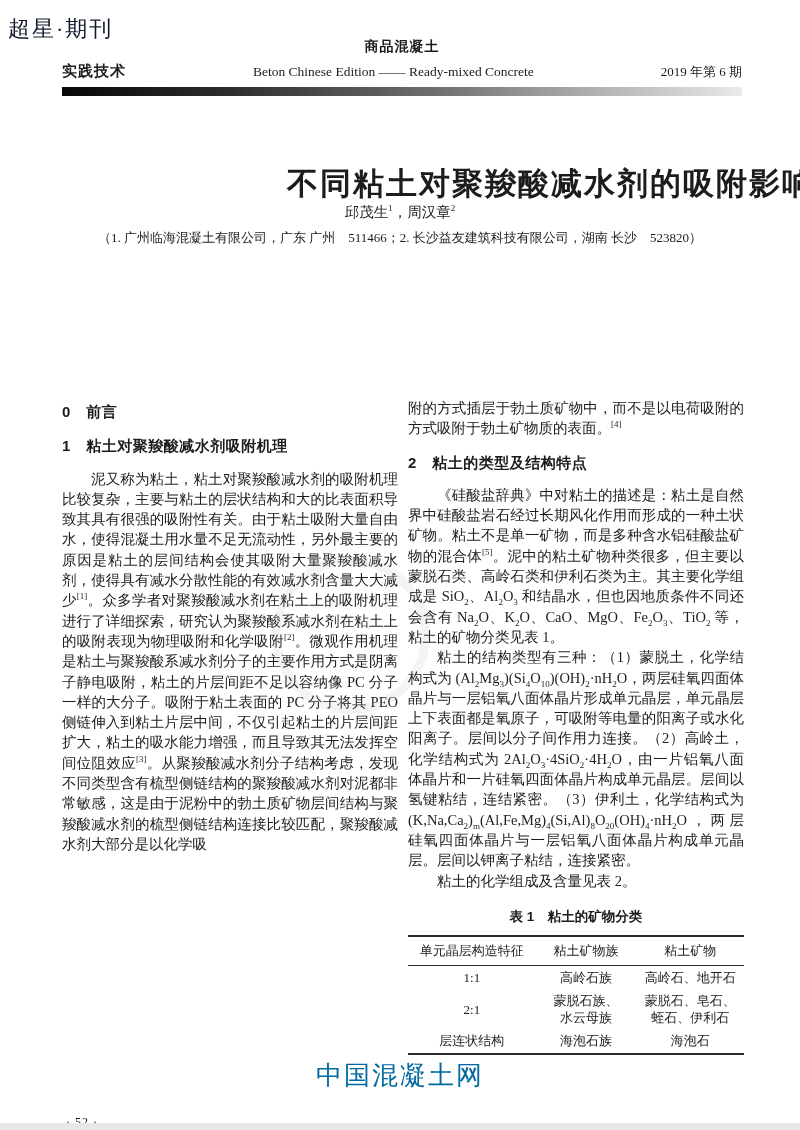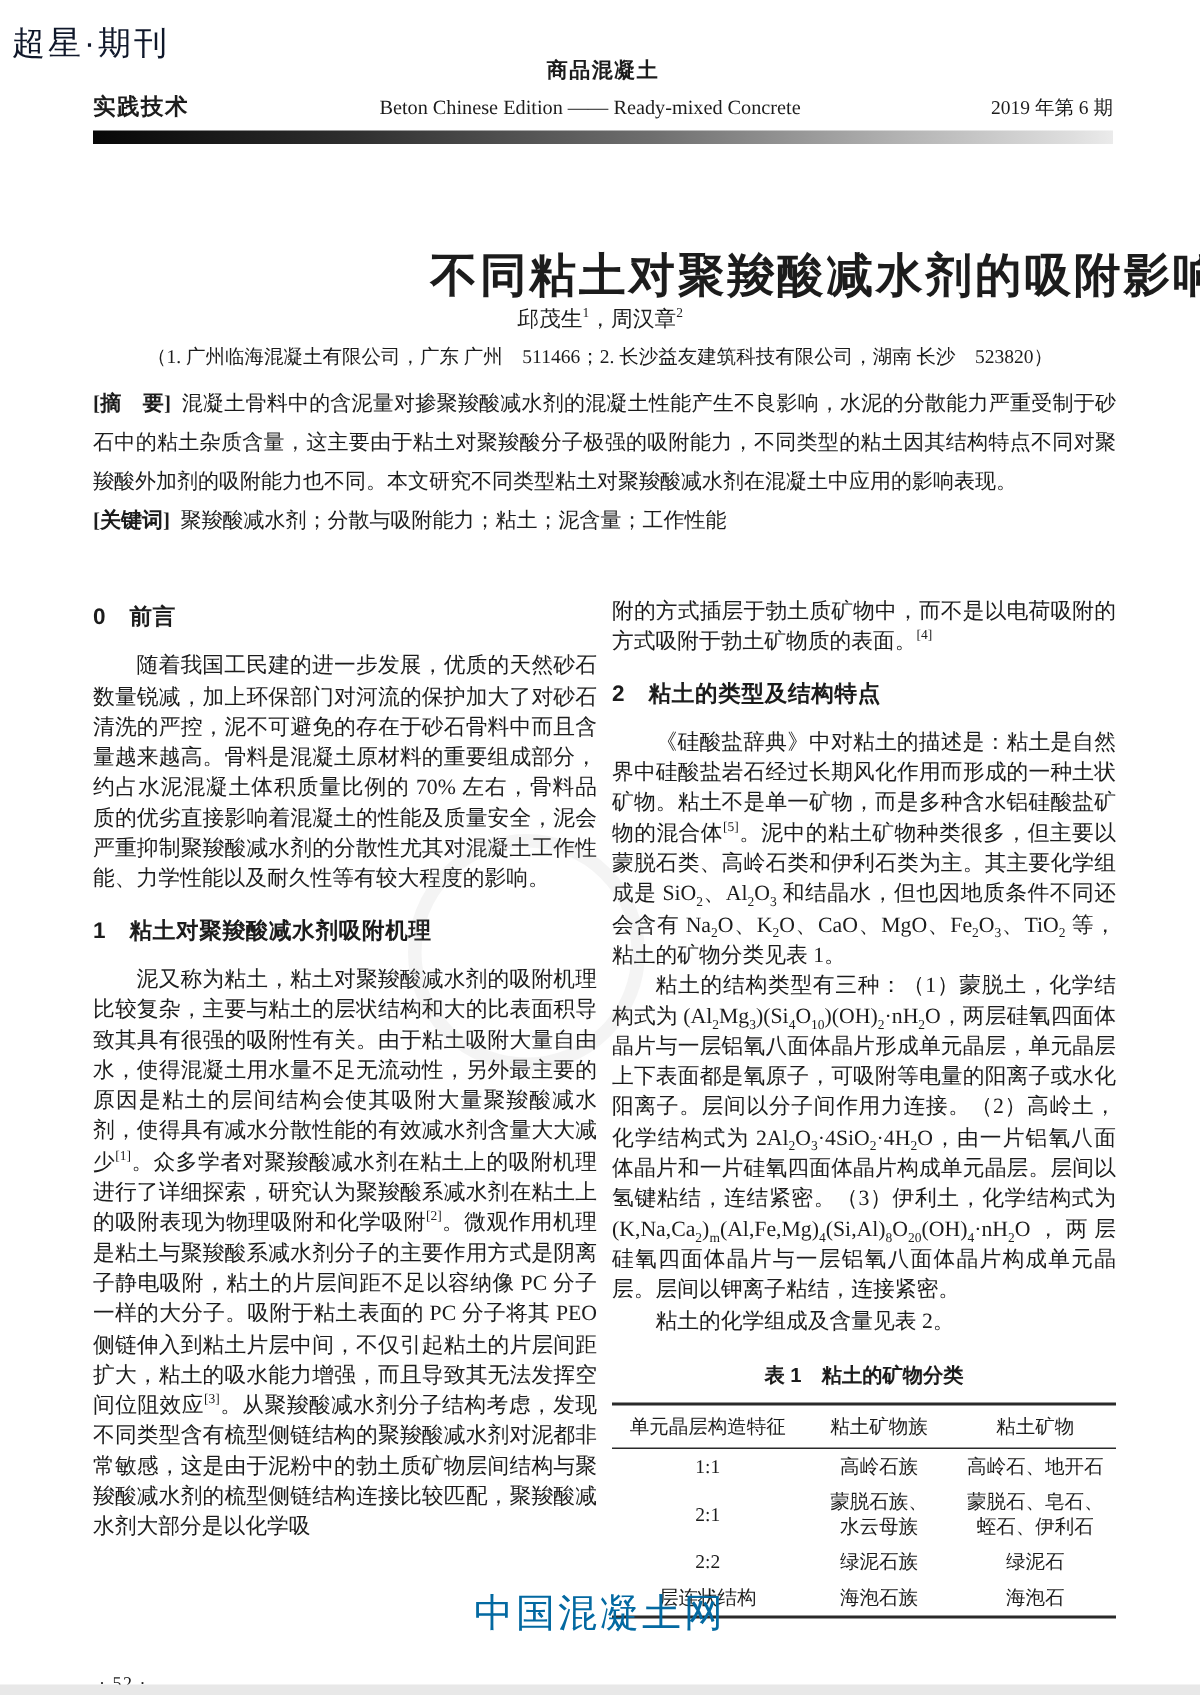--- a/index.html
+++ b/index.html
@@ -82,29 +82,24 @@
       <span class="journal-en">Beton Chinese Edition —— Ready-mixed Concrete</span>
       <span class="issue">2019 年第 6 期</span>
     </div>
     <div class="grad-bar"></div>
   </div>
 
   <h1 class="title">不同粘土对聚羧酸减水剂的吸附影响</h1>
   <div class="authors">邱茂生<sup>1</sup>，周汉章<sup>2</sup></div>
   <div class="affil">（1. 广州临海混凝土有限公司，广东 广州　511466；2. 长沙益友建筑科技有限公司，湖南 长沙　523820）</div>
 
-  <div class="abstract">
-    <p><span class="lbl">[摘　要]</span><span>混凝土骨料中的含泥量对掺聚羧酸减水剂的混凝土性能产生不良影响，水泥的分散能力严重受制于砂石中的粘土杂质含量，这主要由于粘土对聚羧酸分子极强的吸附能力，不同类型的粘土因其结构特点不同对聚羧酸外加剂的吸附能力也不同。本文研究不同类型粘土对聚羧酸减水剂在混凝土中应用的影响表现。</span></p>
-    <p><span class="lbl">[关键词]</span><span>聚羧酸减水剂；分散与吸附能力；粘土；泥含量；工作性能</span></p>
-  </div>
 
   <div class="columns">
     <div class="col">
       <h3 class="sect first">0　前言</h3>
-      <p class="ind">随着我国工民建的进一步发展，优质的天然砂石数量锐减，加上环保部门对河流的保护加大了对砂石清洗的严控，泥不可避免的存在于砂石骨料中而且含量越来越高。骨料是混凝土原材料的重要组成部分，约占水泥混凝土体积质量比例的 70% 左右，骨料品质的优劣直接影响着混凝土的性能及质量安全，泥会严重抑制聚羧酸减水剂的分散性尤其对混凝土工作性能、力学性能以及耐久性等有较大程度的影响。</p>
       <h3 class="sect">1　粘土对聚羧酸减水剂吸附机理</h3>
       <p class="ind">泥又称为粘土，粘土对聚羧酸减水剂的吸附机理比较复杂，主要与粘土的层状结构和大的比表面积导致其具有很强的吸附性有关。由于粘土吸附大量自由水，使得混凝土用水量不足无流动性，另外最主要的原因是粘土的层间结构会使其吸附大量聚羧酸减水剂，使得具有减水分散性能的有效减水剂含量大大减少<sup>[1]</sup>。众多学者对聚羧酸减水剂在粘土上的吸附机理进行了详细探索，研究认为聚羧酸系减水剂在粘土上的吸附表现为物理吸附和化学吸附<sup>[2]</sup>。微观作用机理是粘土与聚羧酸系减水剂分子的主要作用方式是阴离子静电吸附，粘土的片层间距不足以容纳像 PC 分子一样的大分子。吸附于粘土表面的 PC 分子将其 PEO 侧链伸入到粘土片层中间，不仅引起粘土的片层间距扩大，粘土的吸水能力增强，而且导致其无法发挥空间位阻效应<sup>[3]</sup>。从聚羧酸减水剂分子结构考虑，发现不同类型含有梳型侧链结构的聚羧酸减水剂对泥都非常敏感，这是由于泥粉中的勃土质矿物层间结构与聚羧酸减水剂的梳型侧链结构连接比较匹配，聚羧酸减水剂大部分是以化学吸</p>
     </div>
 
     <div class="col">
       <p>附的方式插层于勃土质矿物中，而不是以电荷吸附的方式吸附于勃土矿物质的表面。<sup>[4]</sup></p>
       <h3 class="sect">2　粘土的类型及结构特点</h3>
       <p class="ind">《硅酸盐辞典》中对粘土的描述是：粘土是自然界中硅酸盐岩石经过长期风化作用而形成的一种土状矿物。粘土不是单一矿物，而是多种含水铝硅酸盐矿物的混合体<sup>[5]</sup>。泥中的粘土矿物种类很多，但主要以蒙脱石类、高岭石类和伊利石类为主。其主要化学组成是 SiO<sub>2</sub>、Al<sub>2</sub>O<sub>3</sub> 和结晶水，但也因地质条件不同还会含有 Na<sub>2</sub>O、K<sub>2</sub>O、CaO、MgO、Fe<sub>2</sub>O<sub>3</sub>、TiO<sub>2</sub> 等，粘土的矿物分类见表 1。</p>
       <p class="ind">粘土的结构类型有三种：（1）蒙脱土，化学结构式为 (Al<sub>2</sub>Mg<sub>3</sub>)(Si<sub>4</sub>O<sub>10</sub>)(OH)<sub>2</sub>·nH<sub>2</sub>O，两层硅氧四面体晶片与一层铝氧八面体晶片形成单元晶层，单元晶层上下表面都是氧原子，可吸附等电量的阳离子或水化阳离子。层间以分子间作用力连接。（2）高岭土，化学结构式为 2Al<sub>2</sub>O<sub>3</sub>·4SiO<sub>2</sub>·4H<sub>2</sub>O，由一片铝氧八面体晶片和一片硅氧四面体晶片构成单元晶层。层间以氢键粘结，连结紧密。（3）伊利土，化学结构式为 (K,Na,Ca<sub>2</sub>)<sub>m</sub>(Al,Fe,Mg)<sub>4</sub>(Si,Al)<sub>8</sub>O<sub>20</sub>(OH)<sub>4</sub>·nH<sub>2</sub>O，两层硅氧四面体晶片与一层铝氧八面体晶片构成单元晶层。层间以钾离子粘结，连接紧密。</p>
       <p class="ind">粘土的化学组成及含量见表 2。</p>
@@ -123,25 +118,20 @@
             <td>1:1</td>
             <td>高岭石族</td>
             <td>高岭石、地开石</td>
           </tr>
           <tr>
             <td>2:1</td>
             <td>蒙脱石族、<br>水云母族</td>
             <td>蒙脱石、皂石、<br>蛭石、伊利石</td>
           </tr>
           <tr>
-            <td>2:2</td>
-            <td>绿泥石族</td>
-            <td>绿泥石</td>
-          </tr>
-          <tr>
             <td>层连状结构</td>
             <td>海泡石族</td>
             <td>海泡石</td>
           </tr>
         </tbody>
       </table>
     </div>
   </div>
 
   <div class="stamp"></div>

